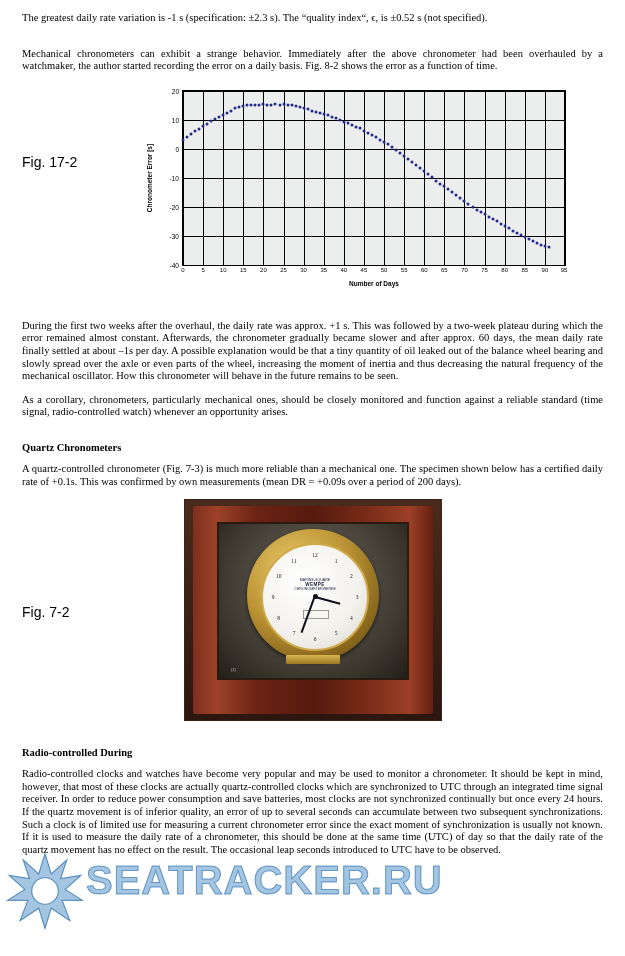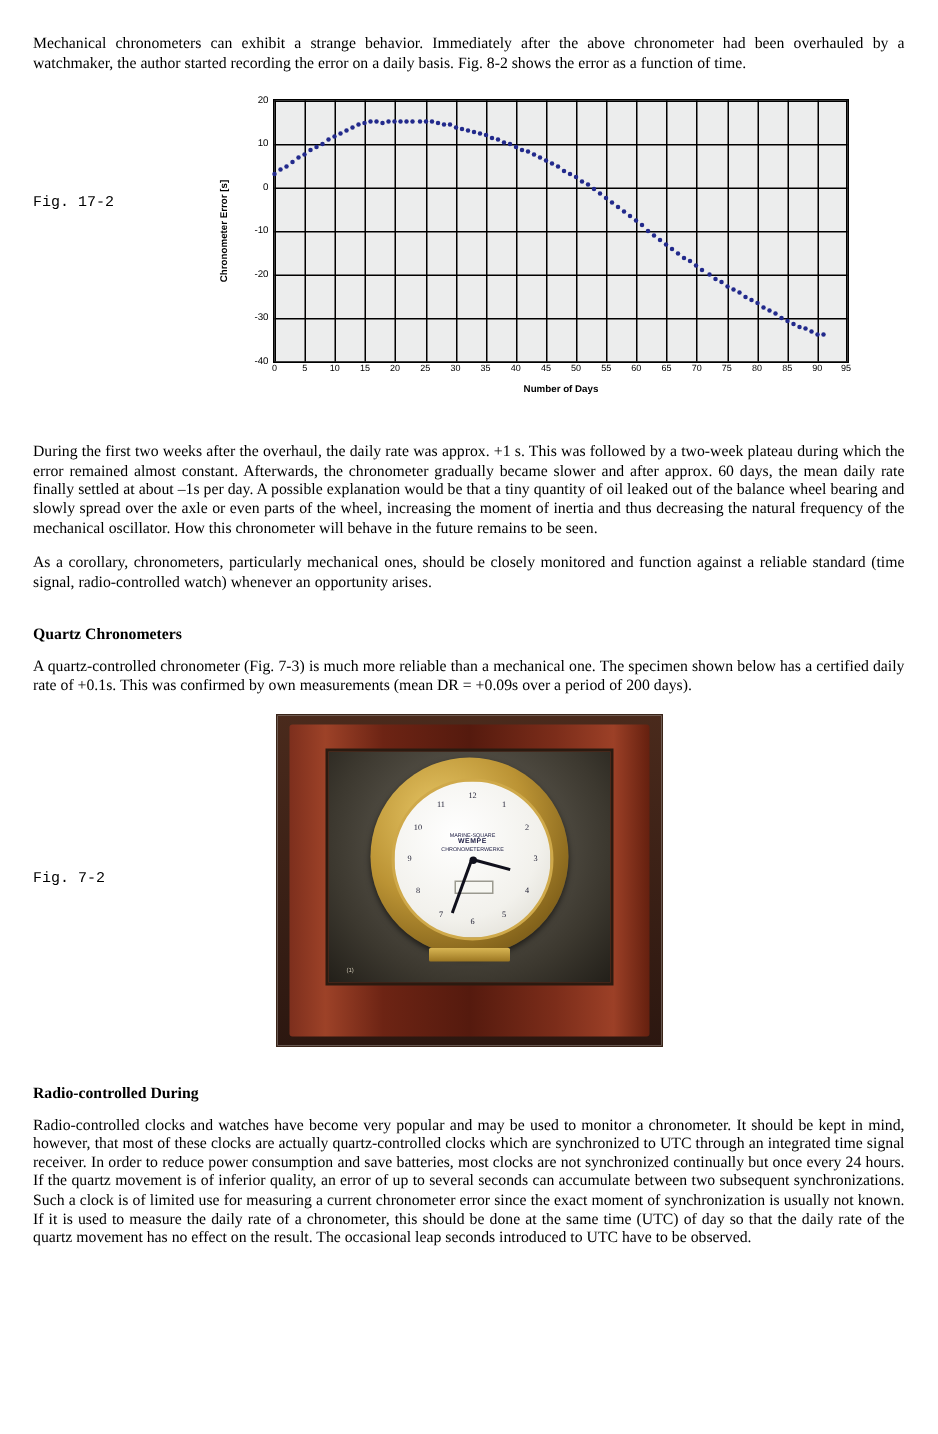--- a/index.html
+++ b/index.html
@@ -45,22 +45,22 @@
   .spacer-lg { height: 18px; }
   .spacer-md { height: 12px; }
 
   
   .fig-block {
     position: relative;
     width: 581px;
   }
   .fig-label {
     position: absolute;
-    font-size: 10px;
-    font-family: Liberation Mono, monospace;
+    font-size: 14px;
+    font-family: Liberation Sans, sans-serif;
   }
   #fig172-label { left: 0px; top: 70px; }
   .chart-wrap {
     position: absolute;
     left: 122px;
     top: 0px;
     width: 432px;
     height: 205px;
   }
   .chart-area {
@@ -274,20 +274,21 @@
     font-size: 10.5px;
     font-family: "Liberation Serif", serif;
   }
 </style>
 </head>
 <body>
 
 <div class="page">
   <div class="content">
 
+    <p class="body-text">The greatest daily rate variation is -1 s (specification: ±2.3 s). The “quality index“, ϵ, is ±0.52 s (not specified).</p>
 
     <div class="spacer-md"></div>
 
     <p class="body-text">Mechanical chronometers can exhibit a strange behavior. Immediately after the above chronometer had been overhauled by a watchmaker, the author started recording the error on a daily basis. Fig. 8-2 shows the error as a function of time.</p>
 
     <div class="fig-block" style="height:218px;">
       <div class="fig-label" id="fig172-label">Fig. 17-2</div>
       <div class="chart-wrap">
         <div class="y-axis-title">Chronometer Error [s]</div>
         <div class="x-axis-title">Number of Days</div>
@@ -518,14 +519,21 @@
       </div>
     </div>
 
     <div class="spacer-md"></div>
 
     <div class="heading">Radio-controlled During</div>
 
     <p class="body-text tight">Radio-controlled clocks and watches have become very popular and may be used to monitor a chronometer. It should be kept in mind, however, that most of these clocks are actually quartz-controlled clocks which are synchronized to UTC through an integrated time signal receiver. In order to reduce power consumption and save batteries, most clocks are not synchronized continually but once every 24 hours. If the quartz movement is of inferior quality, an error of up to several seconds can accumulate between two subsequent synchronizations. Such a clock is of limited use for measuring a current chronometer error since the exact moment of synchronization is usually not known. If it is used to measure the daily rate of a chronometer, this should be done at the same time (UTC) of day so that the daily rate of the quartz movement has no effect on the result. The occasional leap seconds introduced to UTC have to be observed.</p>
   </div>
 
+  <div class="watermark">
+    <svg class="wm-star" viewBox="0 0 100 100">
+      <polygon points="50,2 58,28 78,10 70,34 96,30 76,48 98,62 72,62 82,88 58,72 50,98 42,72 18,88 28,62 2,62 24,48 4,30 30,34 22,10 42,28" fill="rgba(90,150,200,0.55)" stroke="rgba(40,110,170,0.7)" stroke-width="1.5"></polygon>
+      <circle cx="50" cy="50" r="17" fill="#ffffff" stroke="rgba(40,110,170,0.7)" stroke-width="1.5"></circle>
+    </svg>
+    <div class="wm-text">SEATRACKER.RU</div>
+  </div>
 
 </div>
 
 </body></html>

